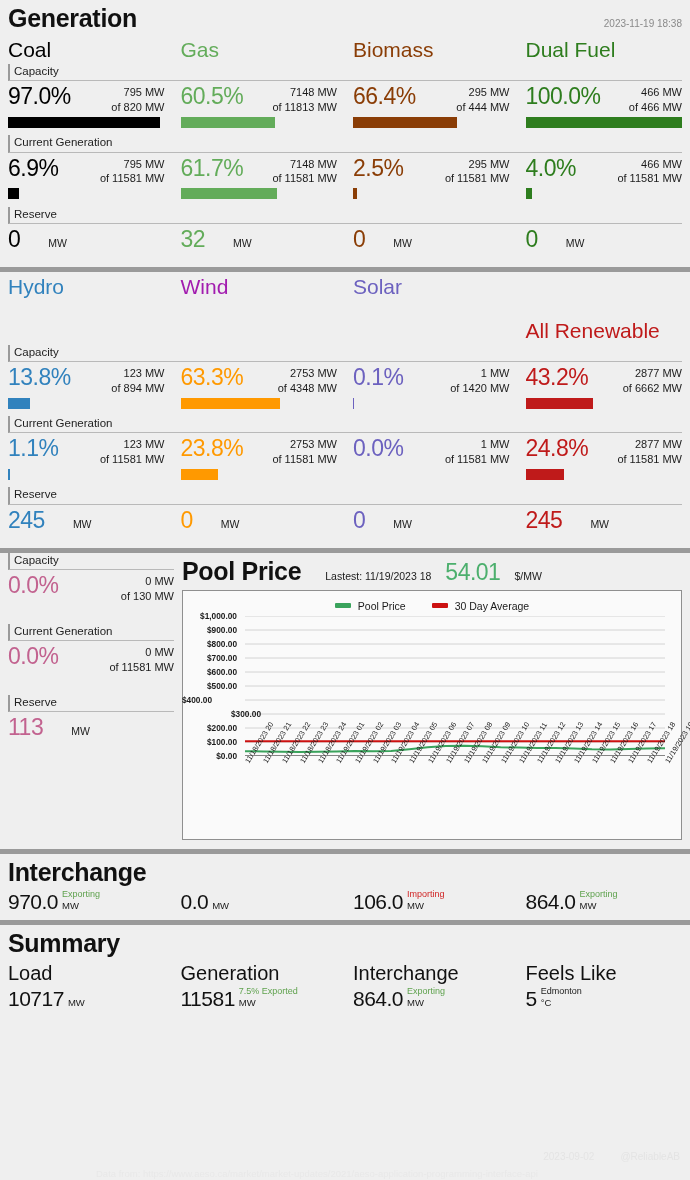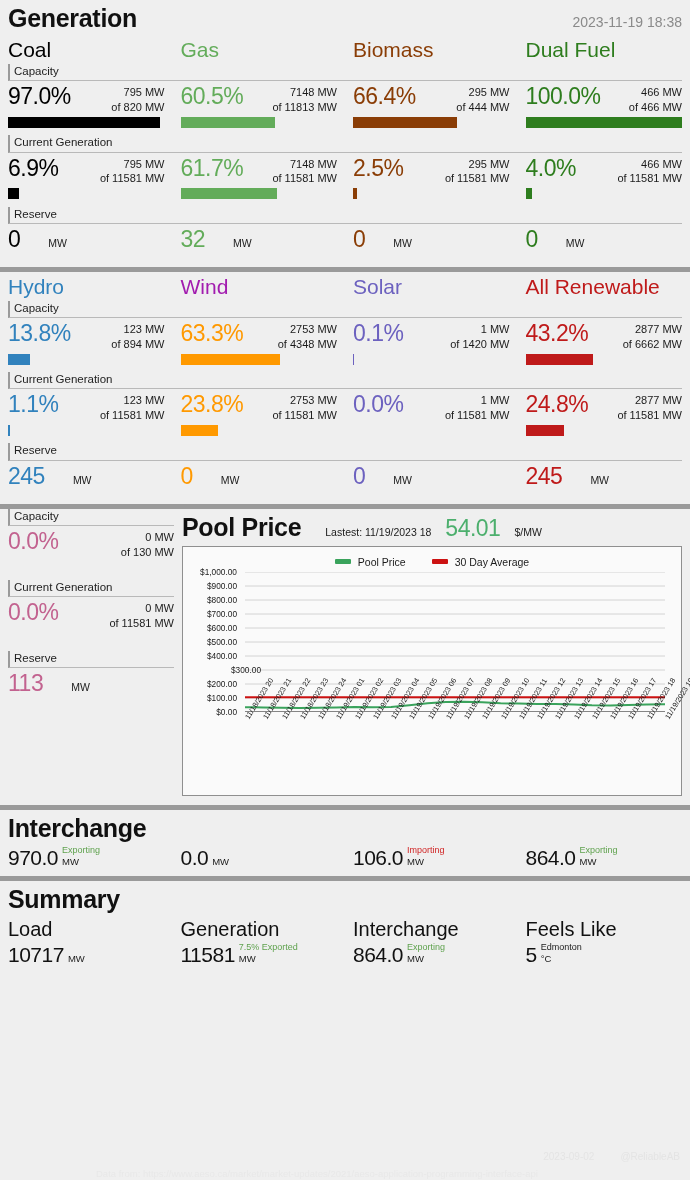--- a/index.html
+++ b/index.html
@@ -18,21 +18,21 @@
   
   .sec-head {
     display: flex; align-items: baseline;
     padding: 4px 8px 2px 8px;
   }
   .sec-title {
     font-size: 25px; font-weight: bold; letter-spacing: -0.3px;
     color: #111;
   }
   .sec-stamp {
-    margin-left: auto; font-size: 14px; color: #8a8a8a; padding-bottom: 3px;
+    margin-left: auto; font-size: 10px; color: #8a8a8a; padding-bottom: 3px;
   }
   .divider { height: 5px; background: #9a9a9a; margin: 3px 0 0 0; }
 
   
   .grid4 { display: grid; grid-template-columns: repeat(4, 1fr); }
   .fuel-name {
     font-size: 21px; padding: 3px 0 3px 8px; line-height: 1.1;
     white-space: nowrap;
   }
   .rowlabel-wrap { padding: 0 8px; }
@@ -246,21 +246,21 @@
       </div>
   </div>
 
   <div class="divider"></div>
 
   <div>
     <div class="grid4" id="ren-names">
         <div class="fuel-name" style="color: rgb(49, 130, 189);">Hydro</div>
         <div class="fuel-name" style="color: #a21caf;">Wind</div>
         <div class="fuel-name" style="color: rgb(108, 97, 191);">Solar</div>
-        <div class="fuel-name" style="color: rgb(191, 26, 26);">All Renewable</div>
+        <div class="fuel-name" style="color: rgb(191, 26, 26); margin-top: 44px;">All Renewable</div>
       </div>
     <div class="rowlabel-wrap">
       <div class="rowlabel">Capacity</div>
     </div>
     <div class="grid4" id="ren-capacity">
         <div class="metric">
           <div class="top">
             <div class="pct" style="color: rgb(49, 130, 189);">13.8%</div>
             <div class="mw-stack">
               <div>123 MW</div>
@@ -450,28 +450,28 @@
               <line x1="0" x2="420" y1="56" y2="56" stroke="#c9c9c9" stroke-width="0.8"></line>
               <line x1="0" x2="420" y1="70" y2="70" stroke="#c9c9c9" stroke-width="0.8"></line>
               <line x1="0" x2="420" y1="84" y2="84" stroke="#c9c9c9" stroke-width="0.8"></line>
               <line x1="0" x2="420" y1="98" y2="98" stroke="#c9c9c9" stroke-width="0.8"></line>
               <line x1="0" x2="420" y1="112" y2="112" stroke="#c9c9c9" stroke-width="0.8"></line>
               <line x1="0" x2="420" y1="126" y2="126" stroke="#c9c9c9" stroke-width="0.8"></line>
               <line x1="0" x2="420" y1="140" y2="140" stroke="#111" stroke-width="1.2"></line>
               <polyline points="0,125.3 18.26086956521739,125.3 36.52173913043478,125.3 54.78260869565217,125.3 73.04347826086956,125.3 91.30434782608695,125.3 109.56521739130434,125.3 127.82608695652175,125.3 146.08695652173913,125.3 164.34782608695653,125.3 182.6086956521739,125.3 200.8695652173913,125.3 219.1304347826087,125.3 237.39130434782606,125.3 255.6521739130435,125.3 273.9130434782609,125.3 292.17391304347825,125.3 310.4347826086956,125.3 328.69565217391306,125.3 346.95652173913044,125.3 365.2173913043478,125.3 383.4782608695652,125.3 401.7391304347826,125.3 420,125.3" fill="none" stroke="#cc1111" stroke-width="2" stroke-linejoin="round"></polyline>
               <polyline points="0,135.24 18.26086956521739,135.38 36.52173913043478,135.66 54.78260869565217,135.94 73.04347826086956,135.8 91.30434782608695,135.38 109.56521739130434,135.1 127.82608695652175,135.24 146.08695652173913,134.96 164.34782608695653,133.28 182.6086956521739,131.32 200.8695652173913,130.06 219.1304347826087,129.64 237.39130434782606,130.34 255.6521739130435,131.18 273.9130434782609,131.6 292.17391304347825,131.88 310.4347826086956,132.02 328.69565217391306,132.44 346.95652173913044,133.14 365.2173913043478,133.42 383.4782608695652,133 401.7391304347826,132.44 420,132.16" fill="none" stroke="#3aa35c" stroke-width="2" stroke-linejoin="round"></polyline>
             </svg>
-          <div id="ylabels" style="position: absolute; left: 0px; top: 0px; width: 482px; height: 140px;">
+          <div id="ylabels" style="position: absolute; left: 0px; top: 0px; width: 482px; height: 140px; font-weight: bold;">
               <div class="ylab" style="top: 0px; right: 428px;">$1,000.00</div>
               <div class="ylab" style="top: 14px; right: 428px;">$900.00</div>
               <div class="ylab" style="top: 28px; right: 428px;">$800.00</div>
               <div class="ylab" style="top: 42px; right: 428px;">$700.00</div>
               <div class="ylab" style="top: 56px; right: 428px;">$600.00</div>
               <div class="ylab" style="top: 70px; right: 428px;">$500.00</div>
-              <div class="ylab" style="top: 84px; right: 428px;">$400.00</div>
+              <div class="ylab" style="top: 84px; right: 453px;">$400.00</div>
               <div class="ylab" style="top: 98px; right: 404px;">$300.00</div>
               <div class="ylab" style="top: 112px; right: 428px;">$200.00</div>
               <div class="ylab" style="top: 126px; right: 428px;">$100.00</div>
               <div class="ylab" style="top: 140px; right: 428px;">$0.00</div>
             </div>
           <div id="xlabels">
               <div class="xlab" style="left: 60px; top: 144px;">11/18/2023 20</div>
               <div class="xlab" style="left: 78.2609px; top: 144px;">11/18/2023 21</div>
               <div class="xlab" style="left: 96.5217px; top: 144px;">11/18/2023 22</div>
               <div class="xlab" style="left: 114.783px; top: 144px;">11/18/2023 23</div>

